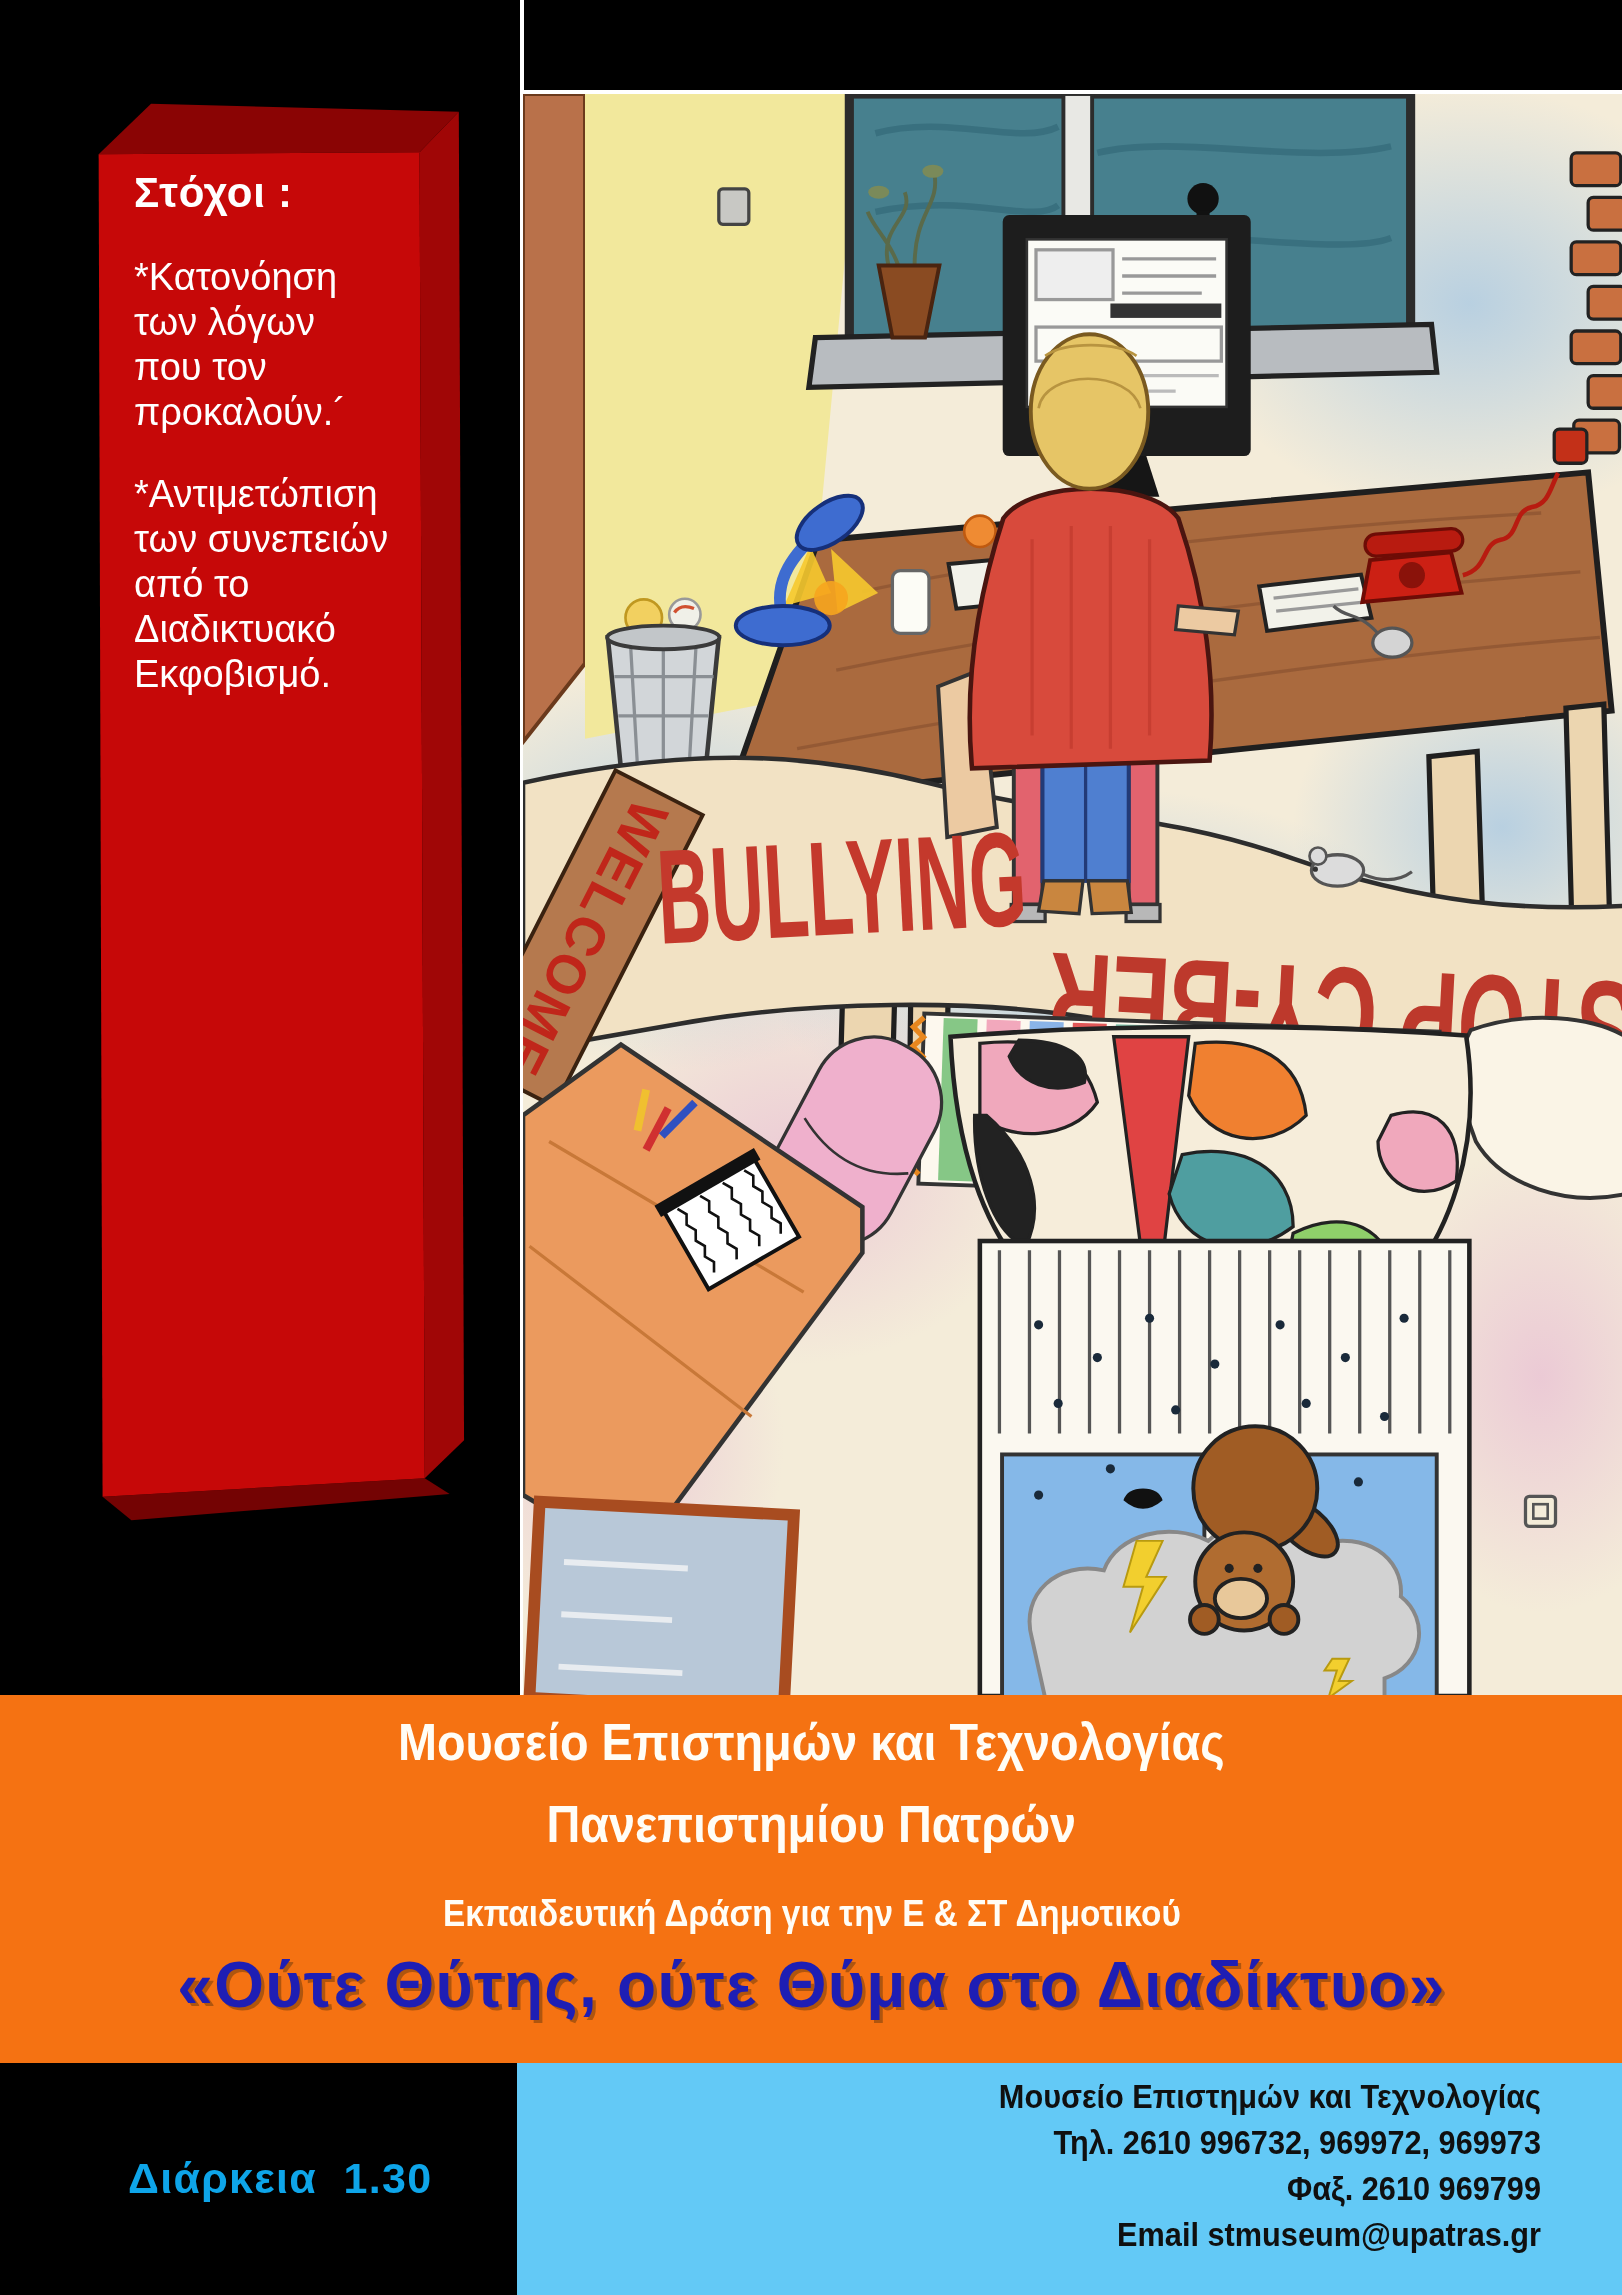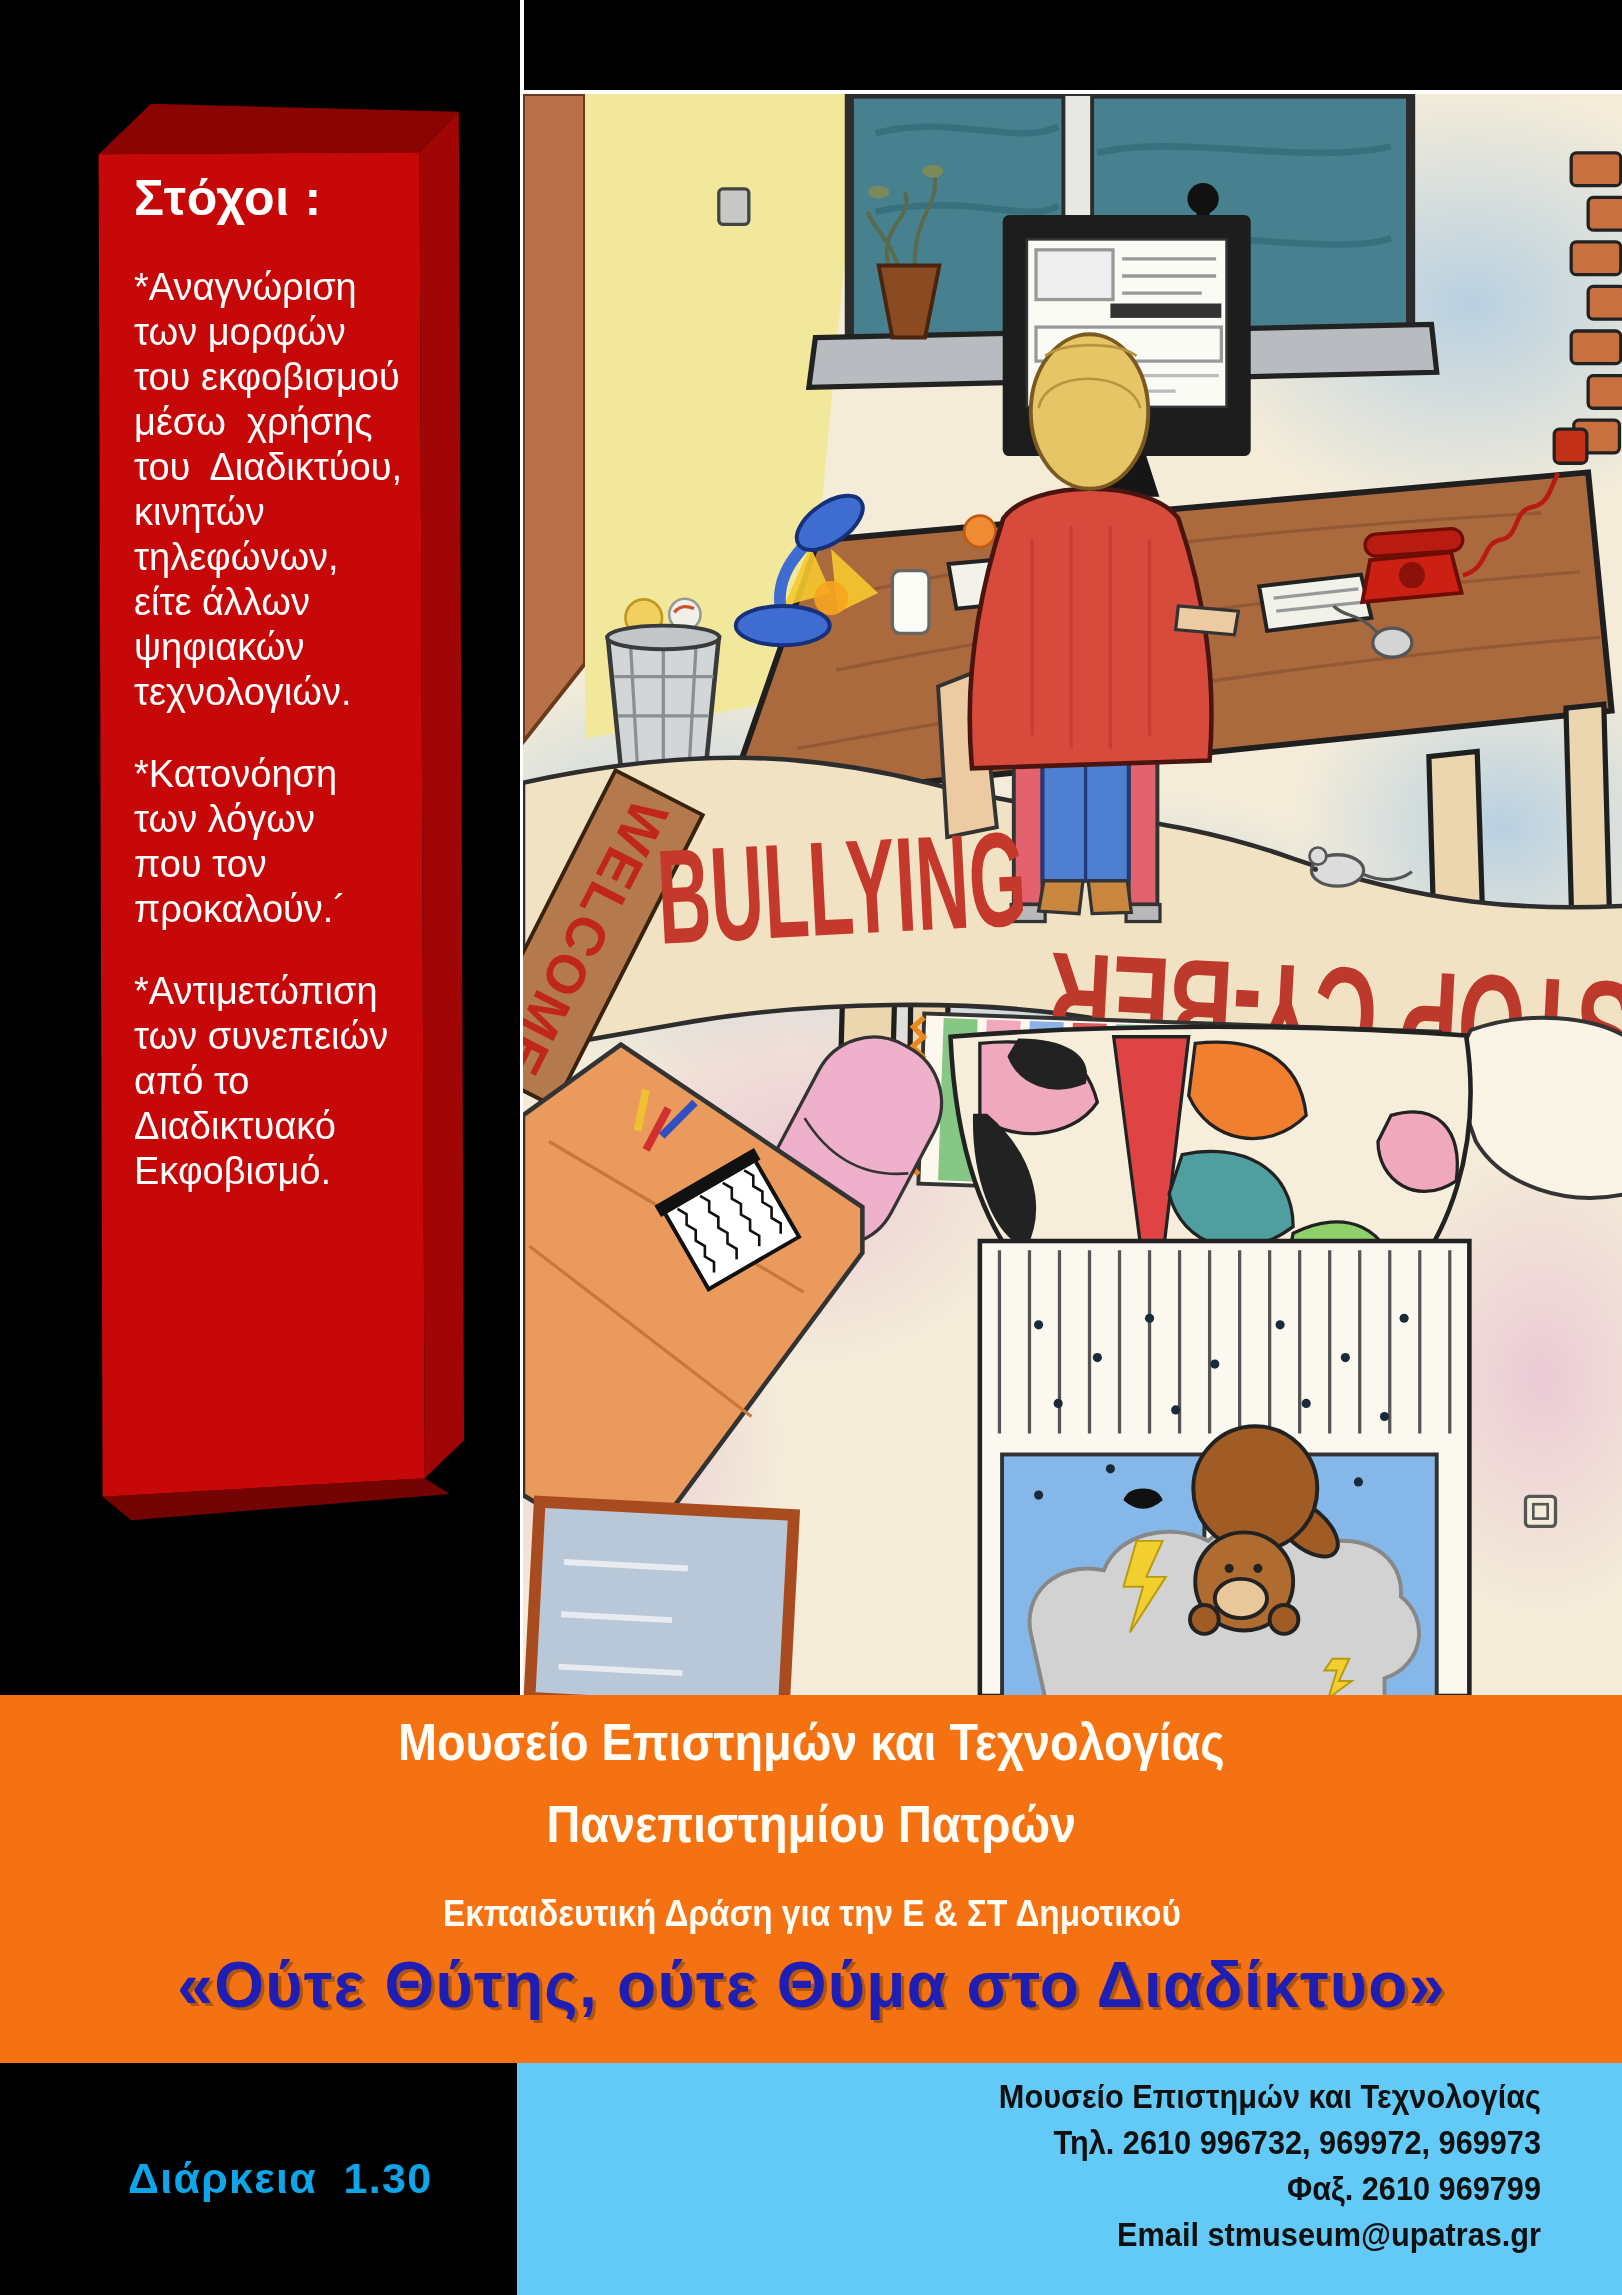--- a/index.html
+++ b/index.html
@@ -1,21 +1,21 @@
 <!DOCTYPE html>
 <html style="font-size:10.5px"><head>
 <meta charset="utf-8">
 <style>
   html,body{margin:0;padding:0;background:#000;}
   .page{position:relative;width:1623px;height:2295px;background:#000;overflow:hidden;
         font-family:"Liberation Sans",sans-serif;}
   
   .goalsbox-svg{position:absolute;left:79px;top:92px;width:406px;height:1440px;}
   .goals-text{position:absolute;left:134px;top:169px;width:294px;color:#fff;}
-  .goals-text h2{margin:0 0 38px 0;font-size:50px;font-weight:bold;letter-spacing:0.7px;}
+  .goals-text h2{margin:0 0 38px 0;font-size:42px;font-weight:bold;letter-spacing:0.7px;}
   .goals-text p{margin:0 0 37px 0;font-size:38px;line-height:45px;white-space:pre-wrap;font-weight:400;}
   
   .photo{position:absolute;left:520px;top:90px;width:1103px;height:1604px;
          border-left:3.9px solid #fff;border-top:4.6px solid #fff;background:#f4ecd9;box-sizing:content-box;}
   .photo svg{display:block;width:100%;height:100%;}
   .photo-edge{position:absolute;left:520px;top:0;width:3.9px;height:92px;background:#fff;}
   
   .banner{position:absolute;left:0;top:1695px;width:1623px;height:368px;background:#f57212;
           display:flex;flex-direction:column;align-items:center;}
   .banner-title{color:#fffdf6;font-weight:bold;font-size:52px;line-height:60px;transform:scaleX(.9);transform-origin:center;}
@@ -37,30 +37,20 @@
 <div class="page">
 
   <svg class="goalsbox-svg" viewBox="0 0 620 2200" preserveAspectRatio="none">
     <polygon points="30,95 110,18 580,30 520,92" fill="#8a0404"></polygon>
     <polygon points="520,92 580,30 588,2060 528,2118" fill="#a00606"></polygon>
     <polygon points="36,2146 528,2118 566,2142 80,2182" fill="#740303"></polygon>
     <polygon points="30,95 520,92 528,2118 36,2146" fill="#c60808"></polygon>
   </svg>
   <div class="goals-text">
     <h2>Στόχοι :</h2>
-    <p>*Αναγνώριση
-των μορφών
-του εκφοβισμού
-μέσω  χρήσης
-του  Διαδικτύου,
-κινητών
-τηλεφώνων,
-είτε άλλων
-ψηφιακών
-τεχνολογιών.</p>
     <p>*Κατονόηση
 των λόγων
 που τον
 προκαλούν.´</p>
     <p>*Αντιμετώπιση
 των συνεπειών
 από το
 Διαδικτυακό
 Εκφοβισμό.</p>
   </div>

